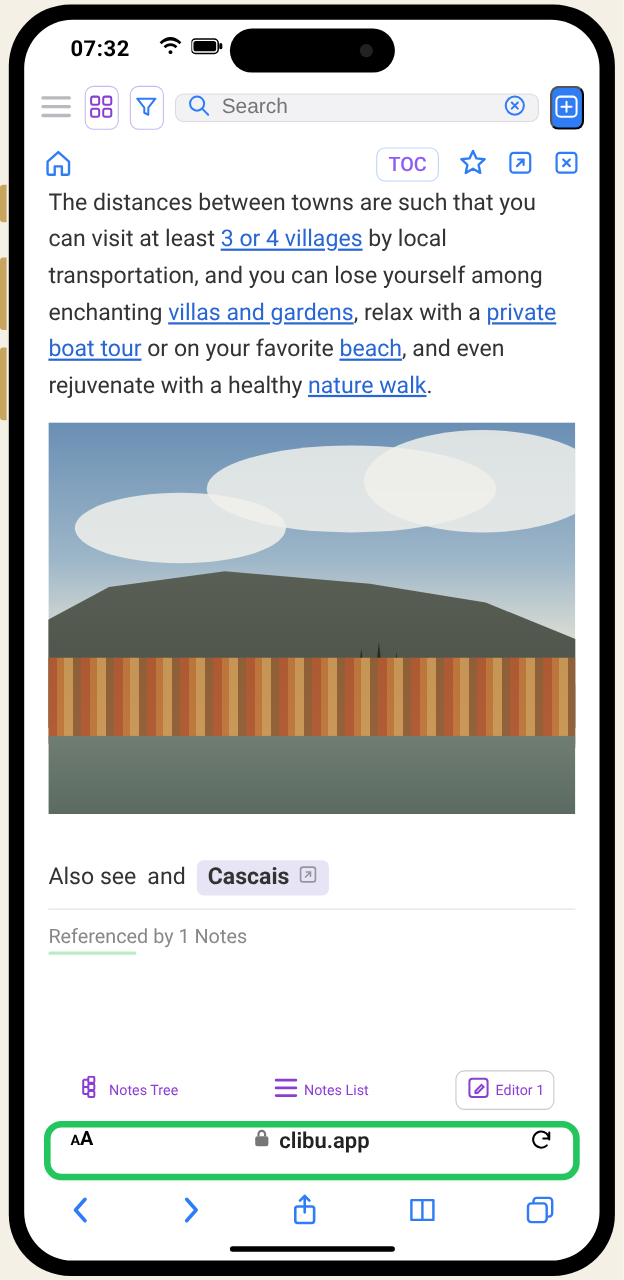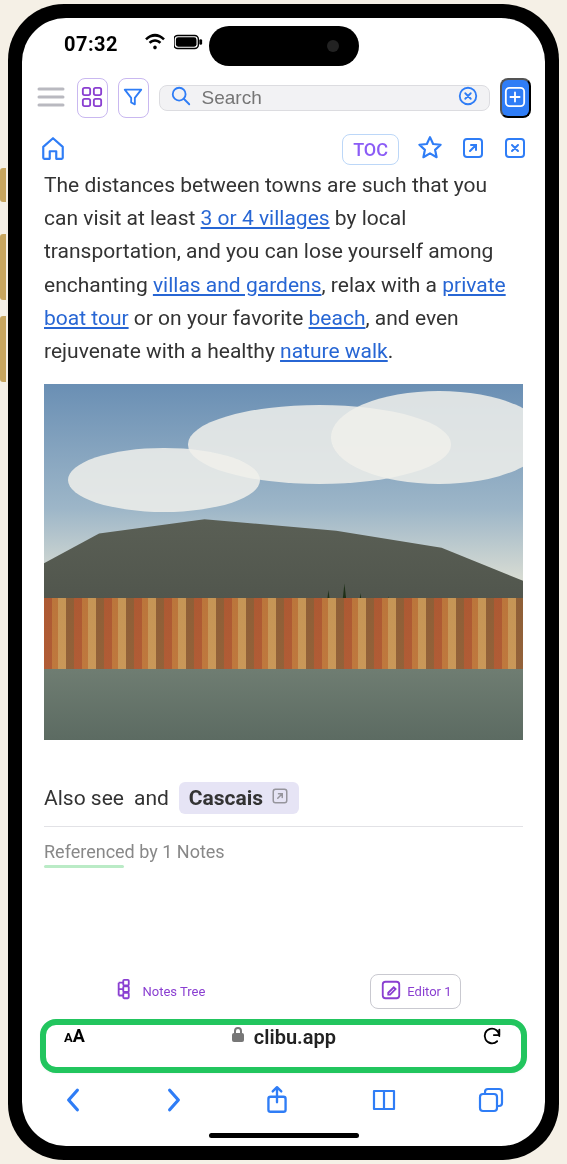--- a/index.html
+++ b/index.html
@@ -405,20 +405,28 @@
         <span>
           <svg width="24" height="22" viewBox="0 0 24 24">
               <path d="M4 4h5M4 4v14M4 11h5M4 18h5" stroke="#8a3fd1" stroke-width="2" fill="none"></path>
               <rect x="9" y="1" width="6" height="6" rx="1" fill="none" stroke="#8a3fd1" stroke-width="2"></rect>
               <rect x="9" y="8" width="6" height="6" rx="1" fill="none" stroke="#8a3fd1" stroke-width="2"></rect>
               <rect x="9" y="15" width="6" height="6" rx="1" fill="none" stroke="#8a3fd1" stroke-width="2"></rect>
             </svg>
         </span>
         <span>Notes Tree</span>
       </div>
+      <div class="apptab">
+        <span>
+          <svg width="24" height="20" viewBox="0 0 24 20">
+              <path d="M3 3h18M3 10h18M3 17h18" stroke="#8a3fd1" stroke-width="2.5" stroke-linecap="round"></path>
+            </svg>
+        </span>
+        <span>Notes List</span>
+      </div>
       <div class="apptab active">
         <span>
           <svg width="24" height="22" viewBox="0 0 24 24">
               <rect x="3" y="3" width="18" height="18" rx="3" fill="none" stroke="#8a3fd1" stroke-width="2"></rect>
               <path d="M9 15l6-6 2 2-6 6H9z" fill="none" stroke="#8a3fd1" stroke-width="2"></path>
             </svg>
         </span>
         <span>Editor 1</span>
       </div>
     </div>

